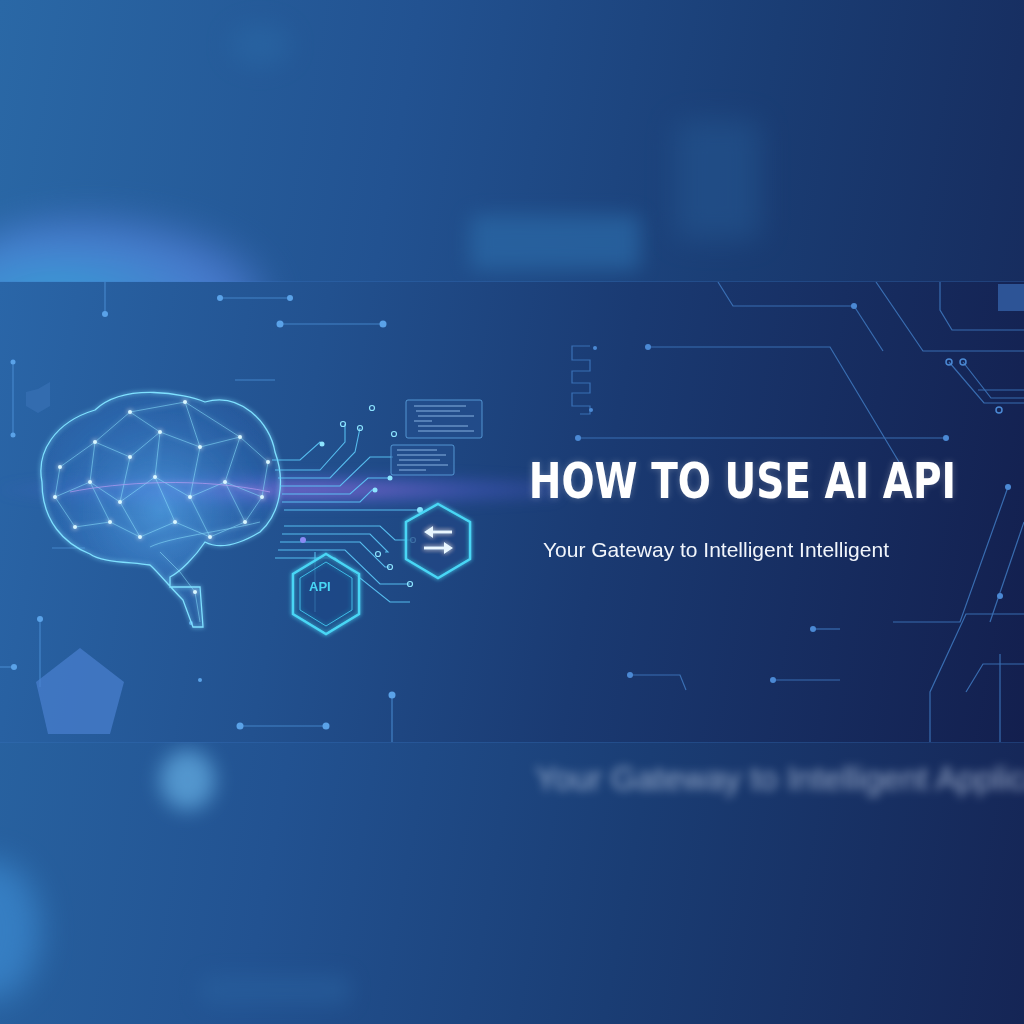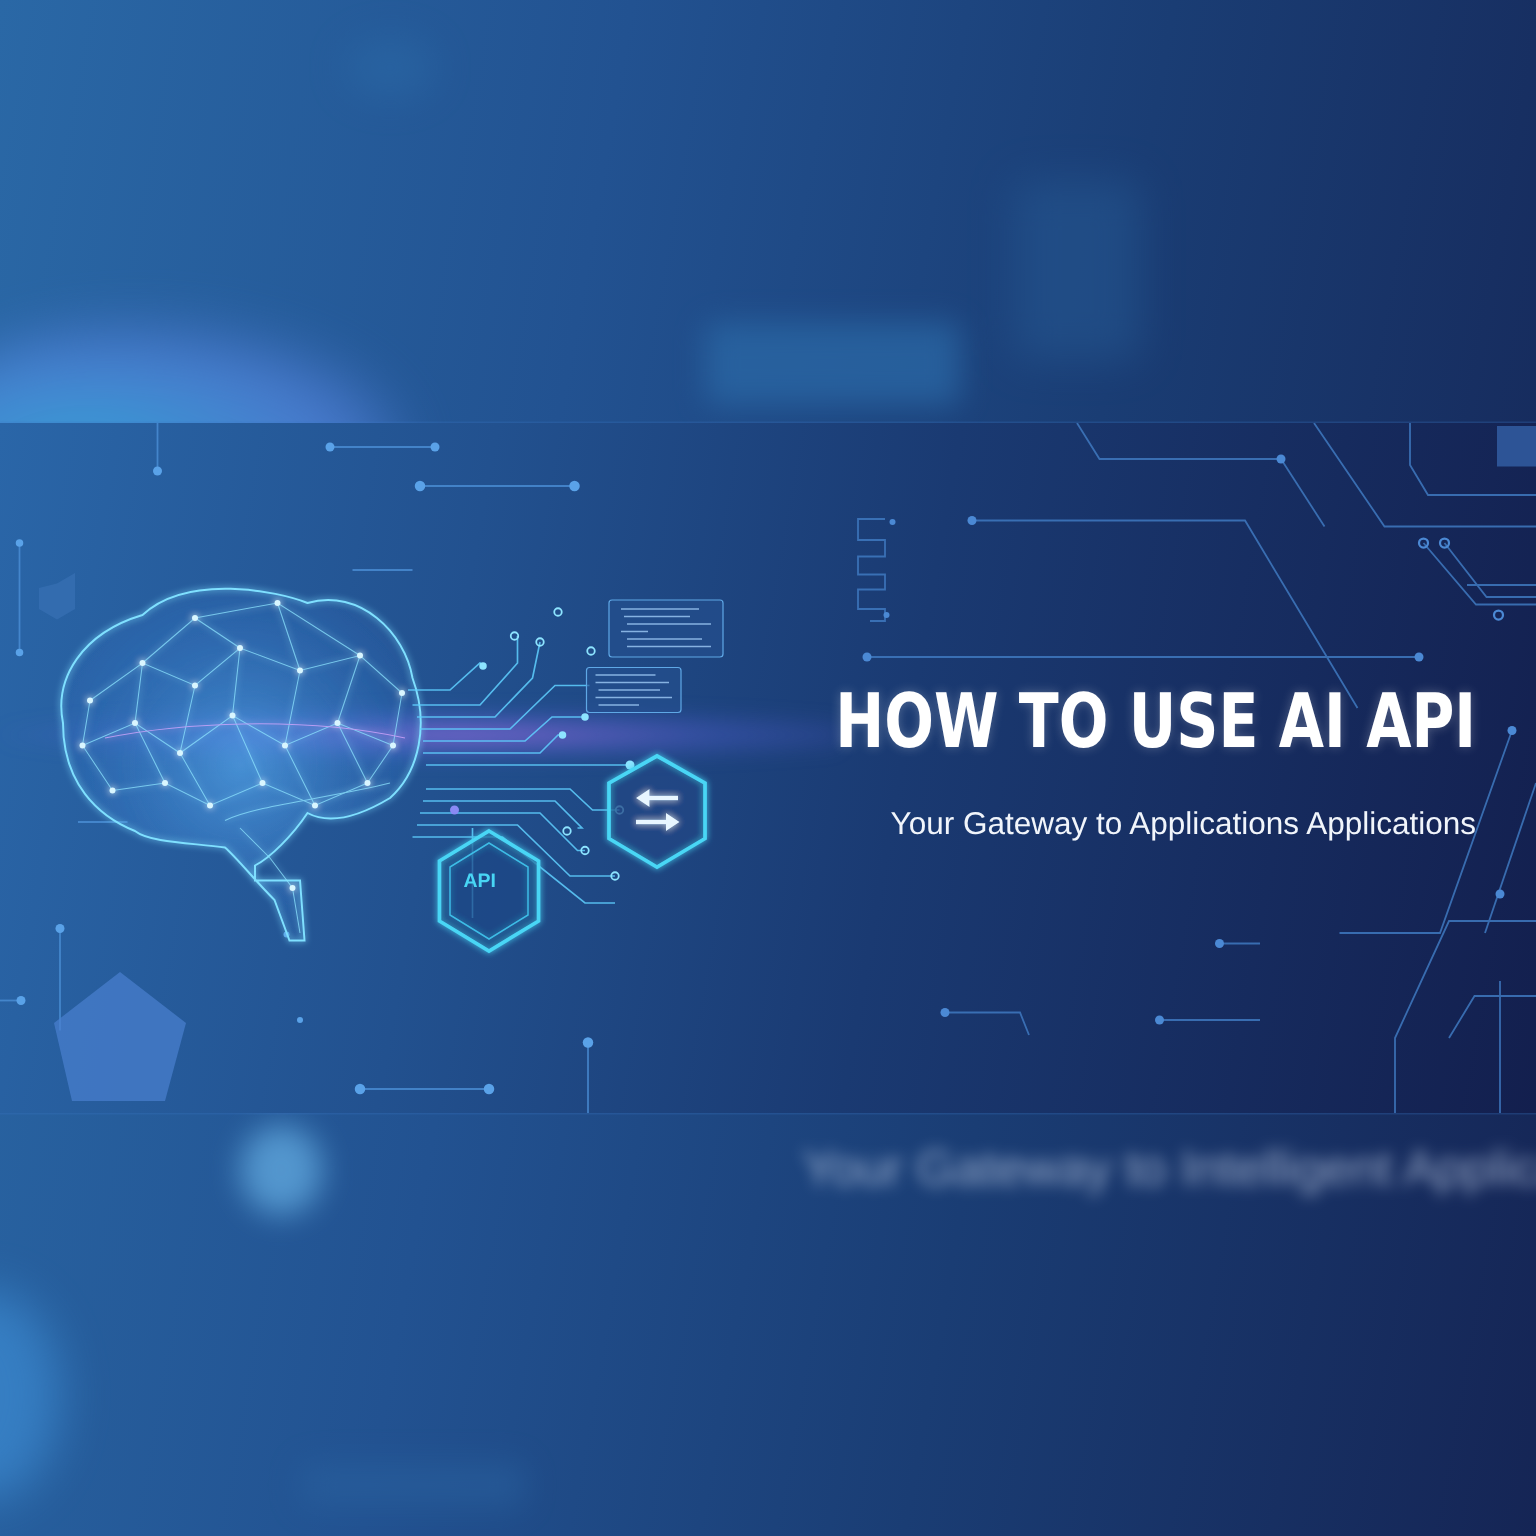--- a/index.html
+++ b/index.html
@@ -32,21 +32,21 @@
     overflow: hidden;
     box-shadow: 0 0 0 1px rgba(60,120,200,.25);
   }
   .banner svg.circuits { position: absolute; inset: 0; }
   .glow-streak {
     position: absolute; left: 0; top: 190px; width: 560px; height: 36px;
     background: radial-gradient(ellipse at 55% 50%, rgba(200,120,255,.55) 0%, rgba(110,110,255,.25) 40%, rgba(60,120,255,0) 75%);
     filter: blur(6px);
   }
 
-  .title-block { position: absolute; left: 504px; top: 170px; width: 480px; text-align: right; color: #ffffff; }
+  .title-block { position: absolute; left: 476px; top: 170px; width: 480px; text-align: center; color: #ffffff; }
   .title {
     font-family: "DejaVu Sans", sans-serif; font-weight: bold; font-size: 50px;
     letter-spacing: 0px; transform: scaleX(.78); transform-origin: center; white-space: nowrap;
     text-shadow: 0 0 8px rgba(255,255,255,.25);
   }
   .subtitle { margin-top: 6px; font-size: 27px; letter-spacing: .5px; white-space: nowrap; }
   .tagline { margin-top: 28px; font-size: 21px; white-space: nowrap; color: #f1f5fb; }
 
   .hex-label {
     position: absolute; font-family: Liberation Sans, sans-serif; font-weight: bold;
@@ -269,15 +269,15 @@
     <g filter="url(#glow)">
       <polygon points="326,272 359,292 359,332 326,352 293,332 293,292" fill="#1d4585" fill-opacity=".45" stroke="#48d6f5" stroke-width="2.5"></polygon>
       <polygon points="326,280 352,296 352,328 326,344 300,328 300,296" fill="none" stroke="#3dbde6" stroke-width="1"></polygon>
     </g>
   </svg>
 
   <div class="hex-label" style="left:309px; top:297px;">API</div>
 
   <div class="title-block">
     <div class="title">HOW TO USE AI API</div>
-    <div class="tagline">Your Gateway to Applications Applications</div>
+    <div class="tagline">Your Gateway to Intelligent Intelligent</div>
   </div>
 </div>
 
 </body></html>

